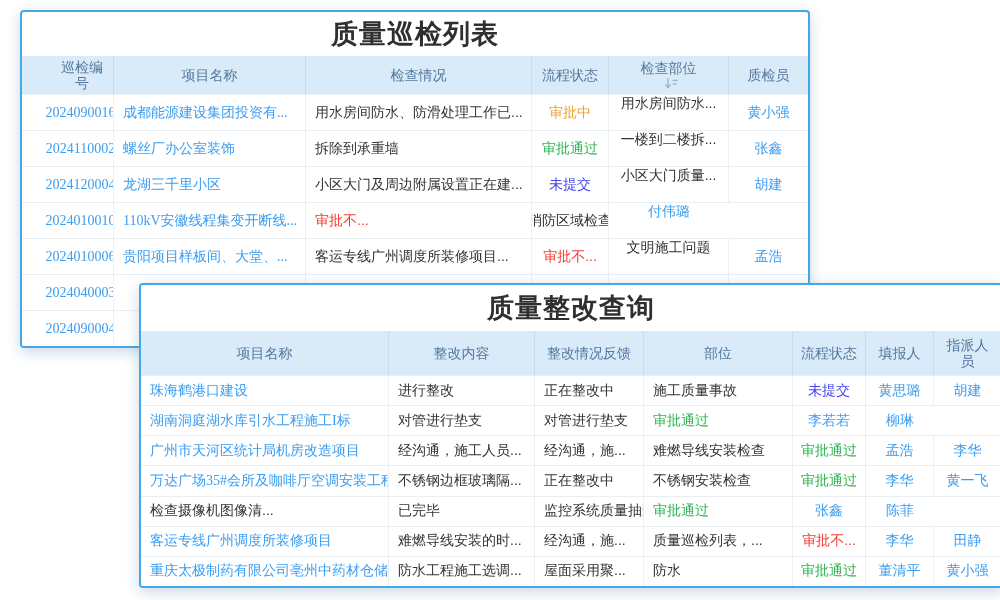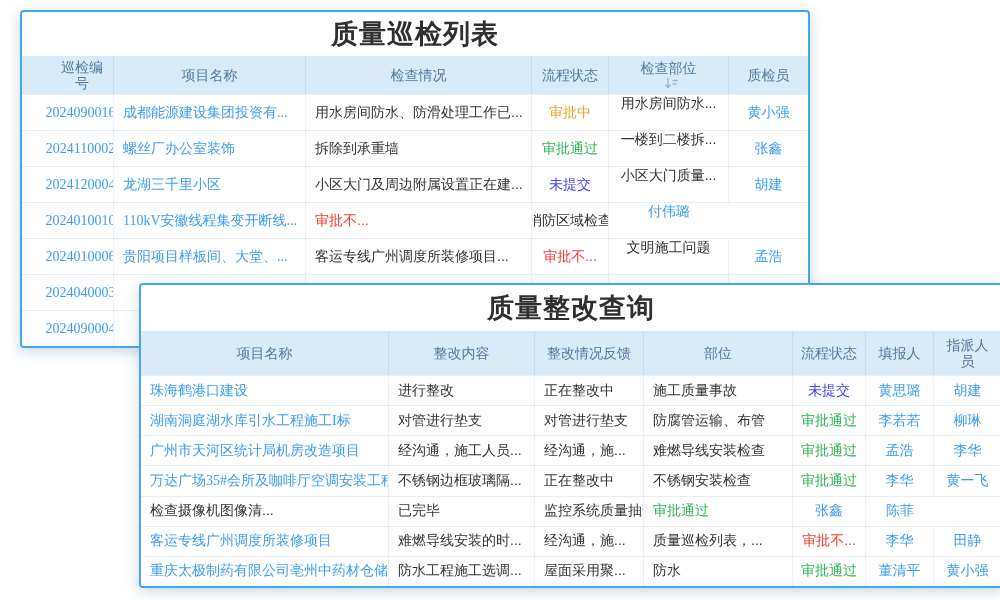--- a/index.html
+++ b/index.html
@@ -169,21 +169,20 @@
         <div class="td cell">施工质量事故</div>
         <div class="td cell status unsubmitted">未提交</div>
         <div class="td cell link">黄思璐</div>
         <div class="td cell link">胡建</div>
       </div>
 
       <div class="tr">
         <div class="td cell link">湖南洞庭湖水库引水工程施工I标</div>
         <div class="td cell">对管进行垫支</div>
         <div class="td cell">对管进行垫支</div>
-        <div class="td cell">防腐管运输、布管</div>
         <div class="td cell status approved">审批通过</div>
         <div class="td cell link">李若若</div>
         <div class="td cell link">柳琳</div>
       </div>
 
       <div class="tr">
         <div class="td cell link">广州市天河区统计局机房改造项目</div>
         <div class="td cell">经沟通，施工人员...</div>
         <div class="td cell">经沟通，施...</div>
         <div class="td cell">难燃导线安装检查</div>

